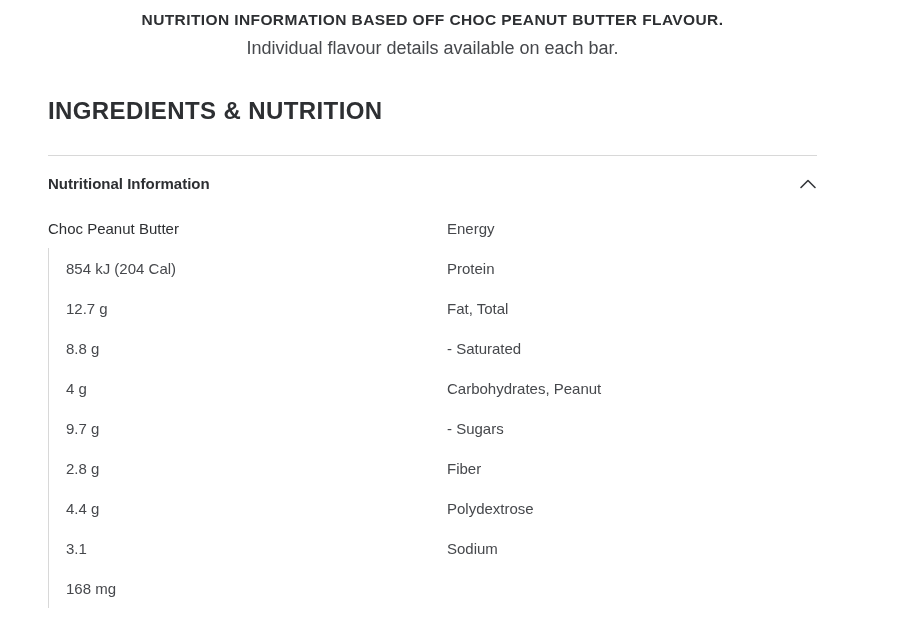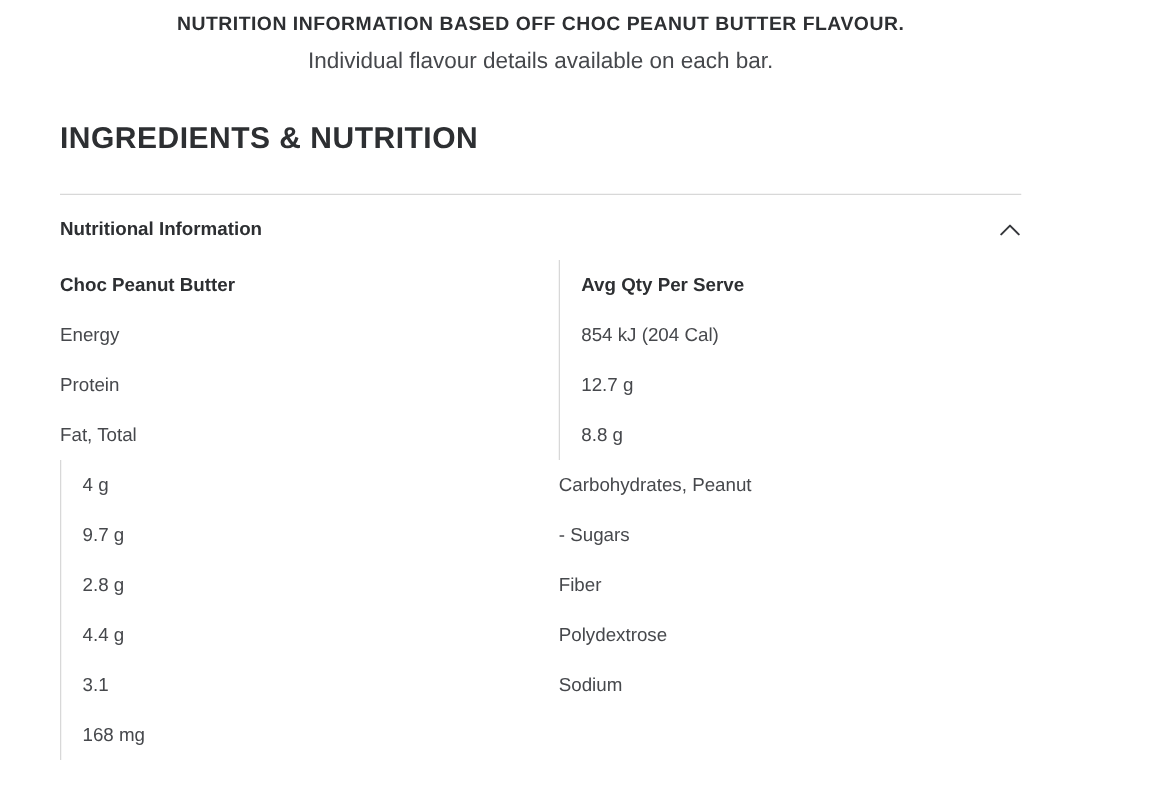--- a/index.html
+++ b/index.html
@@ -81,21 +81,21 @@
     display: flex;
     align-items: center;
     font-size: 15px;
     color: #46484c;
   }
   .cell.value {
     border-left: 1px solid #d8d8d8;
     padding-left: 17px;
   }
   .cell.head {
-    font-weight: 700;
+    font-weight: 400;
     color: #2d2f32;
     text-align: center;
   }
 </style>
 </head>
 <body>
 
 <div class="page">
   <div class="content">
 
@@ -111,31 +111,31 @@
         <span class="accordion-title">Nutritional Information</span>
         <span>
           <svg class="chevron" viewBox="0 0 18 12" fill="none" xmlns="http://www.w3.org/2000/svg">
             <polyline points="2,9.5 9,2.5 16,9.5" stroke="#35373b" stroke-width="1.6" fill="none" stroke-linecap="round" stroke-linejoin="round"></polyline>
           </svg>
         </span>
       </div>
 
       <div class="nutrition-table">
         <div class="cell head">Choc Peanut Butter</div>
-        <div class="cell value head">Avg Qty Per Serve</div>
 
         <div class="cell">Energy</div>
         <div class="cell value">854 kJ (204 Cal)</div>
 
         <div class="cell">Protein</div>
         <div class="cell value">12.7 g</div>
 
         <div class="cell">Fat, Total</div>
         <div class="cell value">8.8 g</div>
 
+        <div class="cell">- Saturated</div>
         <div class="cell value">4 g</div>
 
         <div class="cell">Carbohydrates, Peanut</div>
         <div class="cell value">9.7 g</div>
 
         <div class="cell">- Sugars</div>
         <div class="cell value">2.8 g</div>
 
         <div class="cell">Fiber</div>
         <div class="cell value">4.4 g</div>

